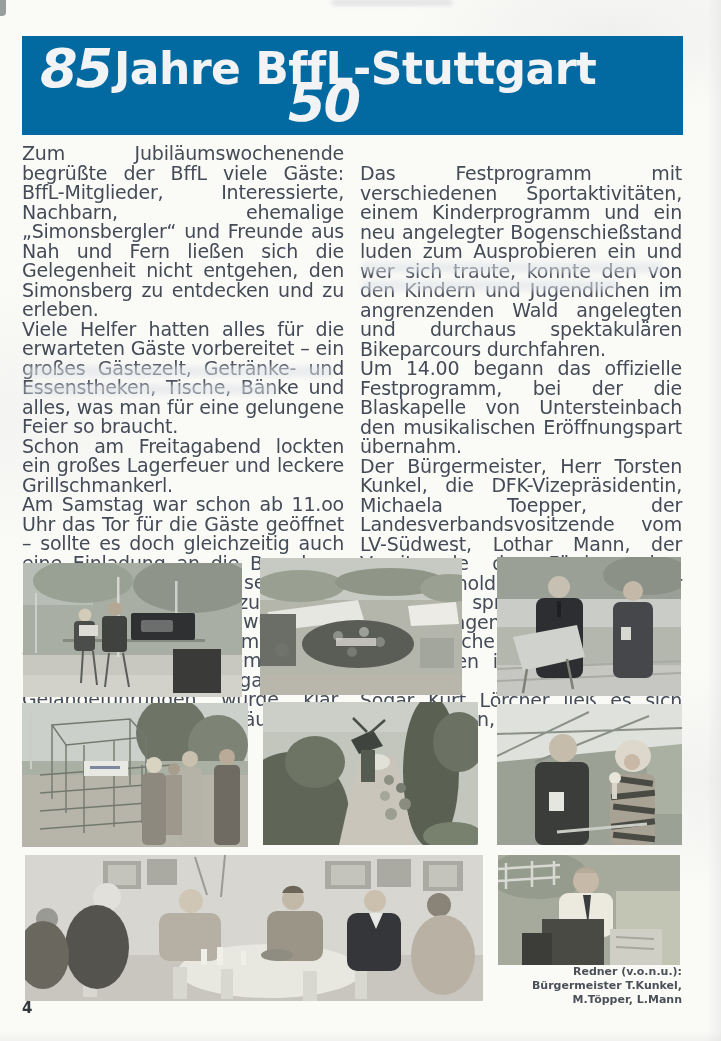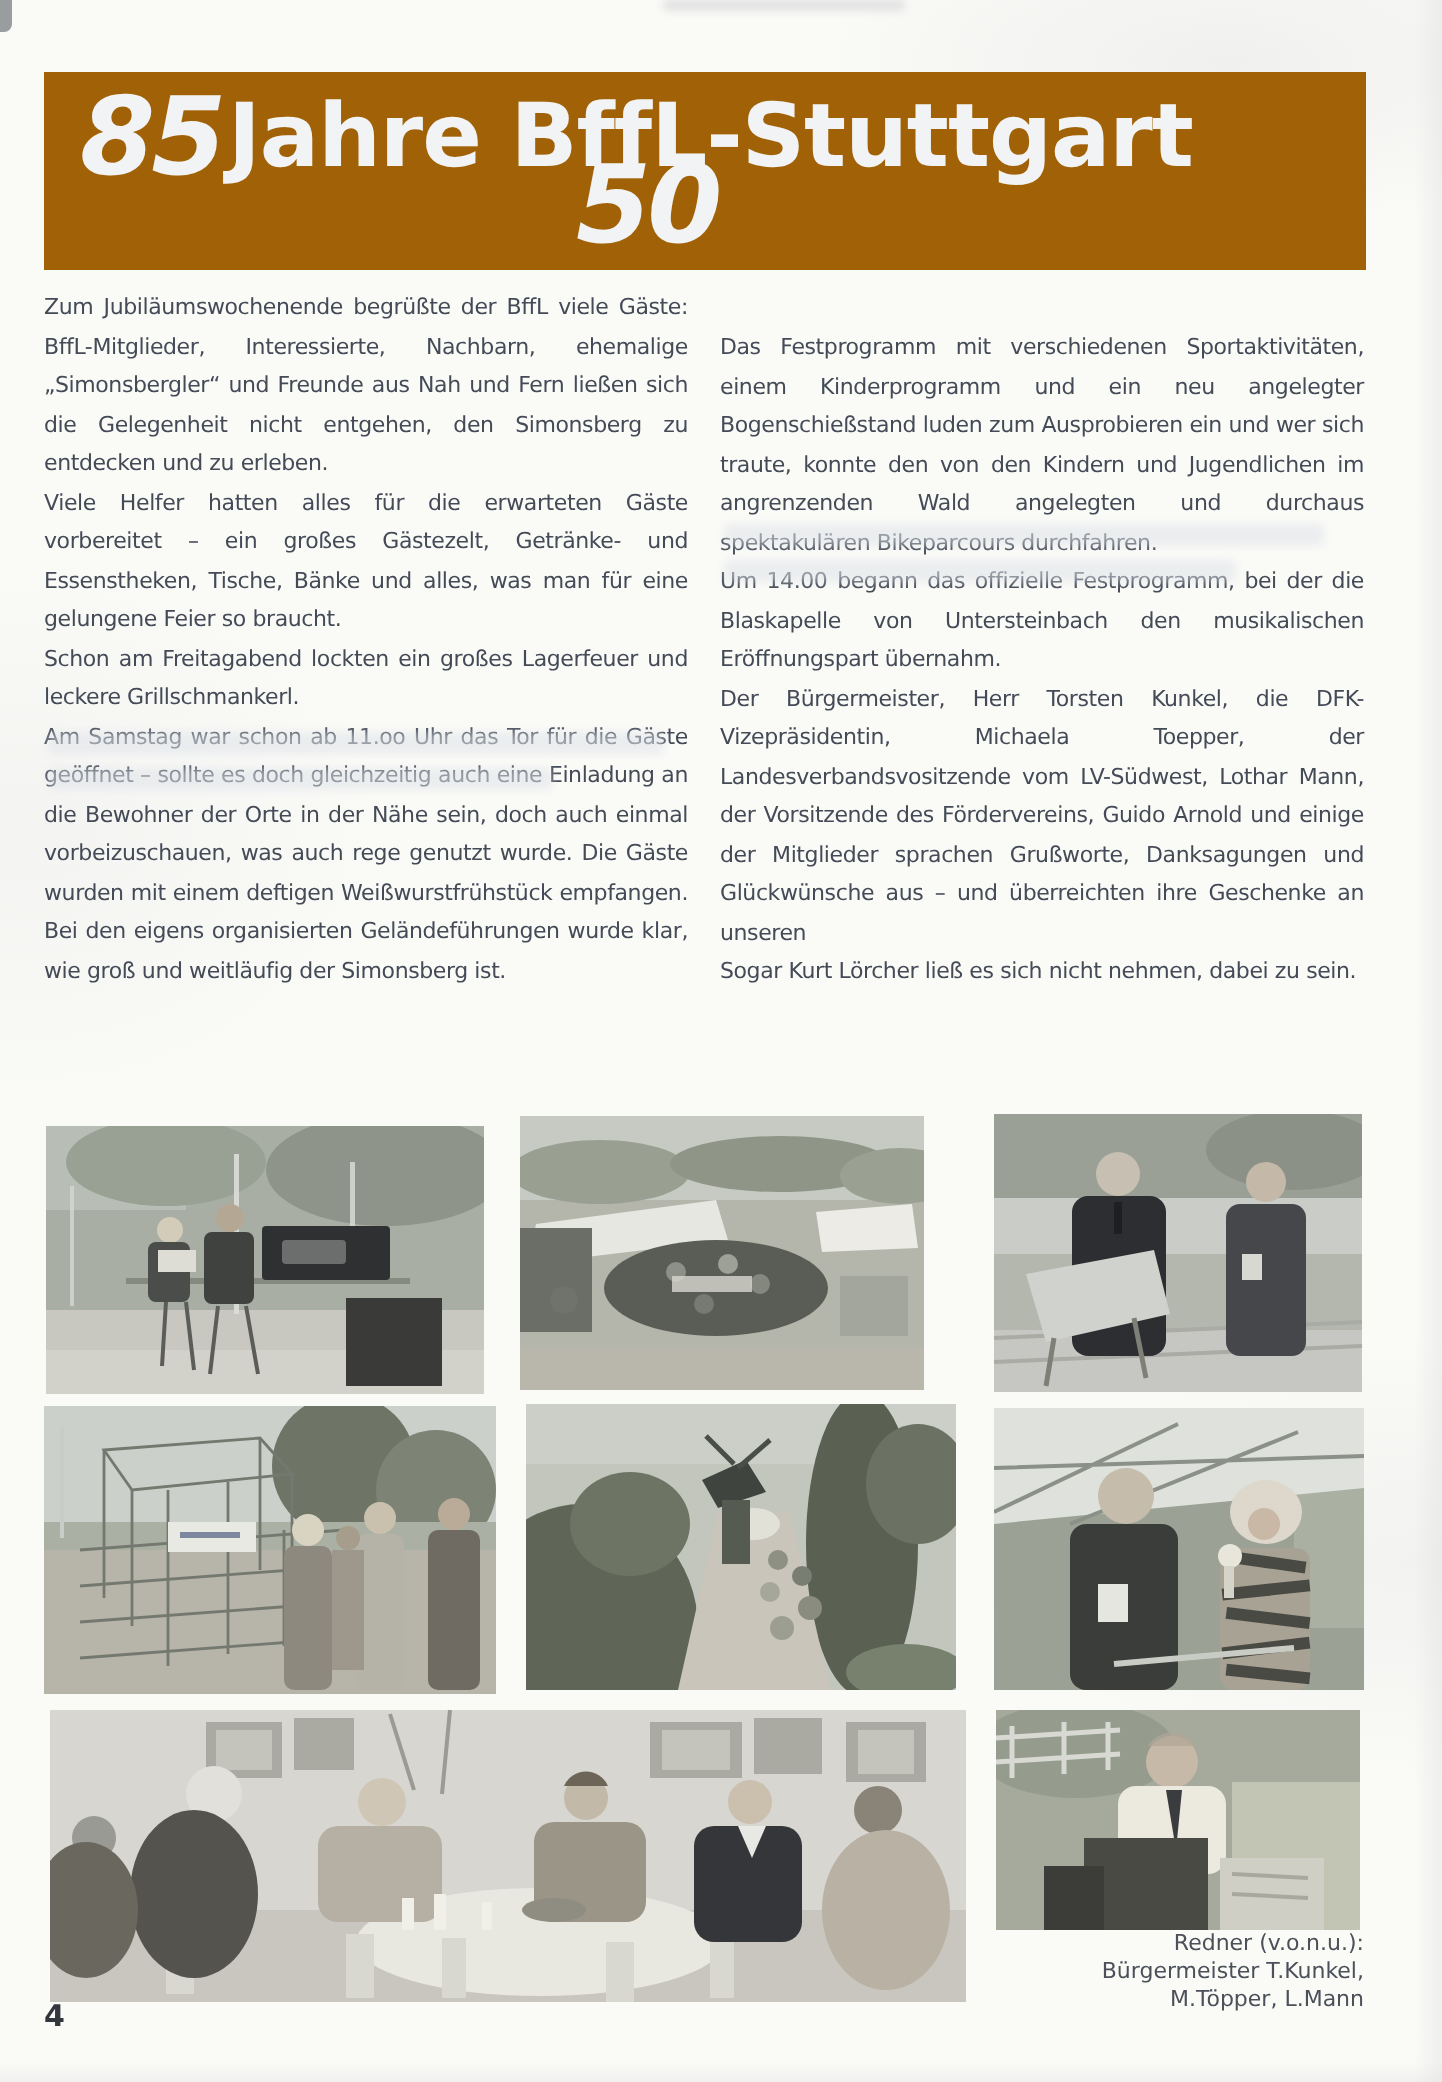--- a/index.html
+++ b/index.html
@@ -30,21 +30,21 @@
   .banner .num{font-size:54px;font-weight:bold;font-style:italic;letter-spacing:-2px;}
   .banner .txt{font-size:44px;font-weight:bold;letter-spacing:-0.5px;}
   .n85{left:18px;top:6px;}
   .t1{left:92px;top:11px;}
   .n50{left:226px;top:40px;margin-left:40px;}
   .t2{left:290px;top:50px;}
 
   
   .col{
     position:absolute;top:144px;width:322px;
-    font-size:11px;line-height:19.5px;letter-spacing:-0.2px;
+    font-size:19px;line-height:19.5px;letter-spacing:-0.2px;
     color:#444b57;text-align:justify;
   }
   .col p{margin:0;}
   .col-left{left:22px;}
   .col-right{left:360px;margin-top:20px;}
   .mt12{margin-top:12px;} .mt24{margin-top:24px;} .mt26{margin-top:26px;}
   .mt30{margin-top:30px;} .mt8{margin-top:8px;} .mt6{margin-top:6px;}
 
   
   .ghost{position:absolute;background:#dfe3e9;opacity:.55;filter:blur(2px);border-radius:3px;pointer-events:none;}
@@ -60,35 +60,35 @@
   .p2{left:260px;top:558px;width:202px;height:137px;}
   .p3{left:497px;top:557px;width:184px;height:139px;}
   .p4{left:22px; top:703px;width:226px;height:144px;}
   .p5{left:263px;top:702px;width:215px;height:143px;}
   .p6{left:497px;top:704px;width:185px;height:141px;}
   .p7{left:25px; top:855px;width:458px;height:146px;}
   .p8{left:498px;top:855px;width:182px;height:110px;}
 
   .photo-caption{
     position:absolute;left:480px;top:965px;width:202px;
-    text-align:right;font-size:11px;line-height:14px;color:#4b5059;
+    text-align:right;font-size:11px;line-height:14px;color:#4b5059;font-weight:bold;
   }
   .page-number{
     position:absolute;left:22px;top:999px;
     font-size:15px;font-weight:bold;color:#33363c;
   }
 </style>
 </head>
 <body>
 
 <div class="paper-texture"></div>
 <div class="speck-topleft"></div>
 <div class="smudge-top"></div>
 
-<header class="banner" style="background:#a16207;color:#f2f3f4;">
+<header class="banner" style="background:#0369a1;color:#f2f3f4;">
   <span class="num n85">85</span>
   <span class="txt t1">Jahre BffL-Stuttgart</span>
   <span class="num n50">50</span>
 </header>
 
 <section class="col col-left">
   <p>Zum Jubiläumswochenende begrüßte der BffL viele Gäste: BffL-Mitglieder, Interessierte, Nachbarn, ehemalige „Simonsbergler“ und Freunde aus Nah und Fern ließen sich die Gelegenheit nicht entgehen, den Simonsberg zu entdecken und zu erleben.</p>
   <p class="mt12">Viele Helfer hatten alles für die erwarteten Gäste vorbereitet – ein großes Gästezelt, Getränke- und Essenstheken, Tische, Bänke und alles, was man für eine gelungene Feier so braucht.</p>
   <p class="mt24">Schon am Freitagabend lockten ein großes Lagerfeuer und leckere Grillschmankerl.</p>
   <p class="mt26">Am Samstag war schon ab 11.oo Uhr das Tor für die Gäste geöffnet – sollte es doch gleichzeitig auch eine Einladung an die Bewohner der Orte in der Nähe sein, doch auch einmal vorbeizuschauen, was auch rege genutzt wurde. Die Gäste wurden mit einem deftigen Weißwurstfrühstück empfangen. Bei den eigens organisierten Geländeführungen wurde klar, wie groß und weitläufig der Simonsberg ist.</p>

